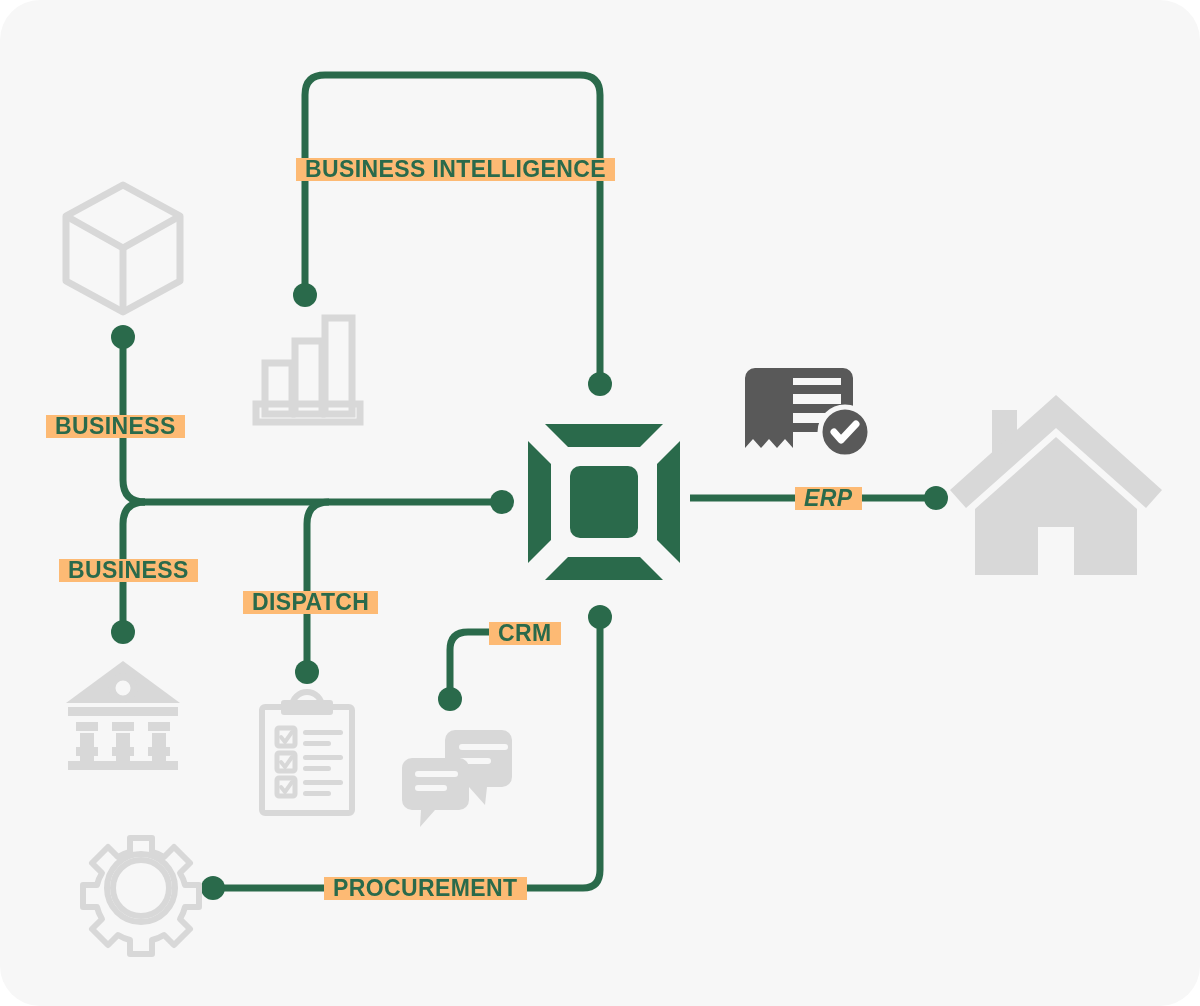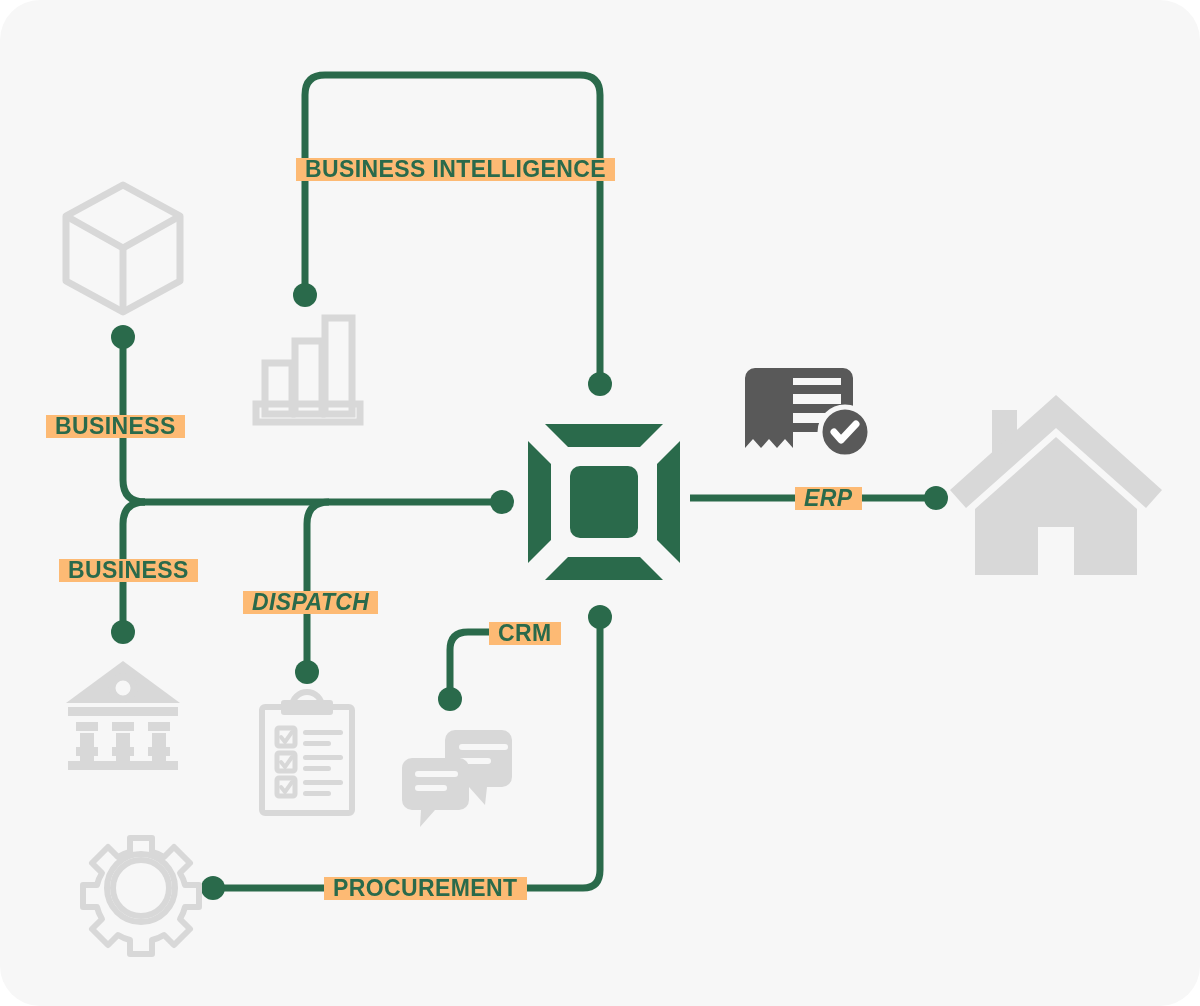--- a/index.html
+++ b/index.html
@@ -162,20 +162,20 @@
       <rect x="570" y="466" width="68" height="72" rx="10"></rect>
     </g>
   </svg>
 
   <div class="lbl" style="left:296px;top:158px;">BUSINESS INTELLIGENCE</div>
 
   <div class="lbl" style="left:46px;top:415px;">BUSINESS</div>
 
   <div class="lbl" style="left:59px;top:559px;">BUSINESS</div>
 
-  <div class="lbl" style="left:243px;top:591px;font-style:italic;">DISPATCH</div>
+  <div class="lbl" style="left:243px;top:591px;">DISPATCH</div>
 
   <div class="lbl" style="left:489px;top:622px;">CRM</div>
 
   <div class="lbl" style="left:324px;top:877px;">PROCUREMENT</div>
 
   <div class="lbl" style="left:795px;top:487px;font-style:italic;">ERP</div>
 </div>
 
 </body></html>

